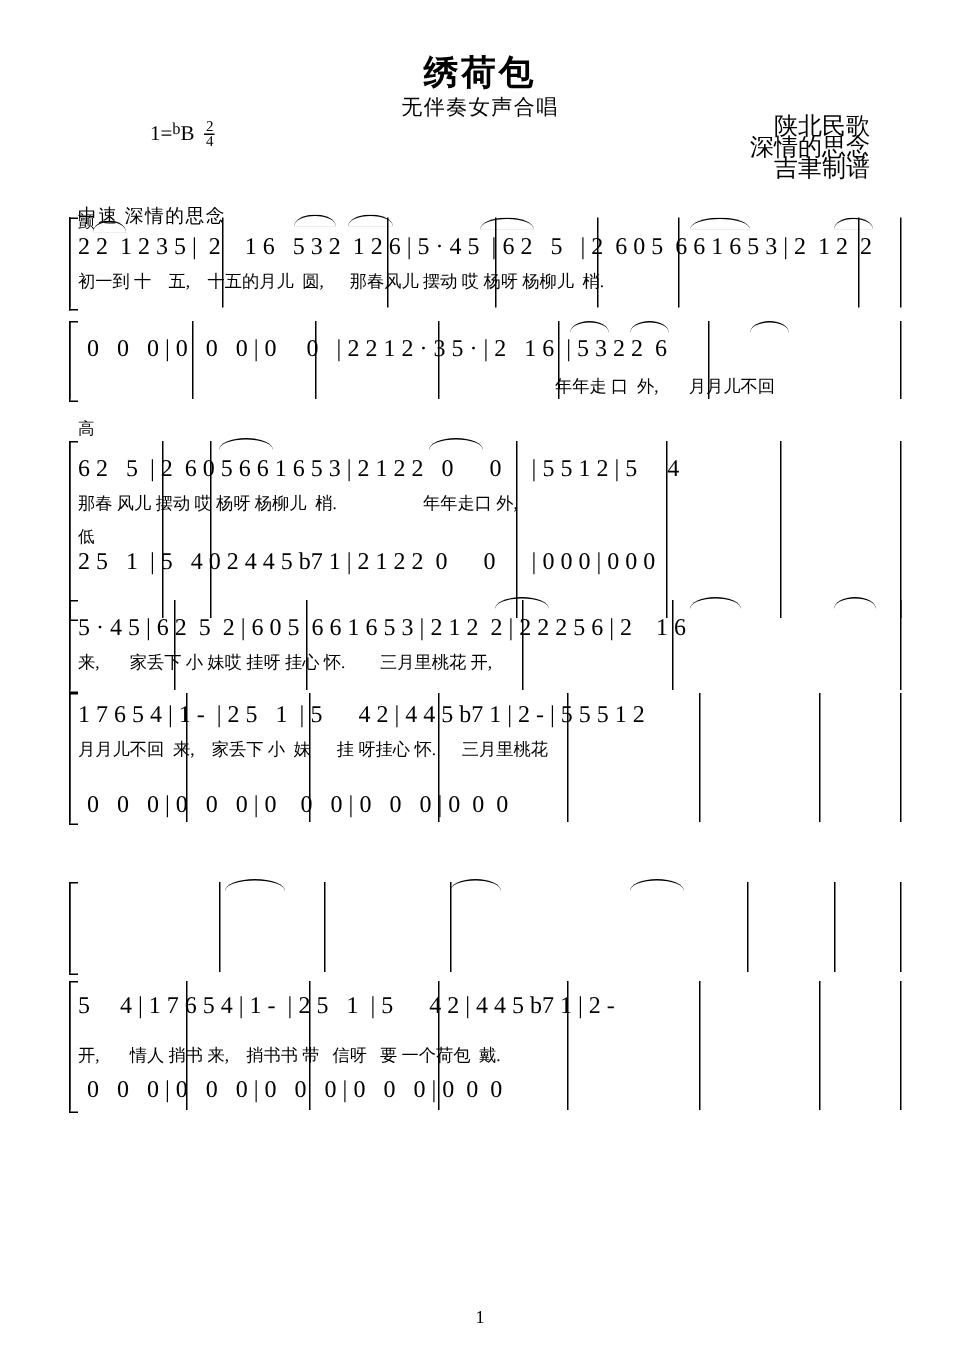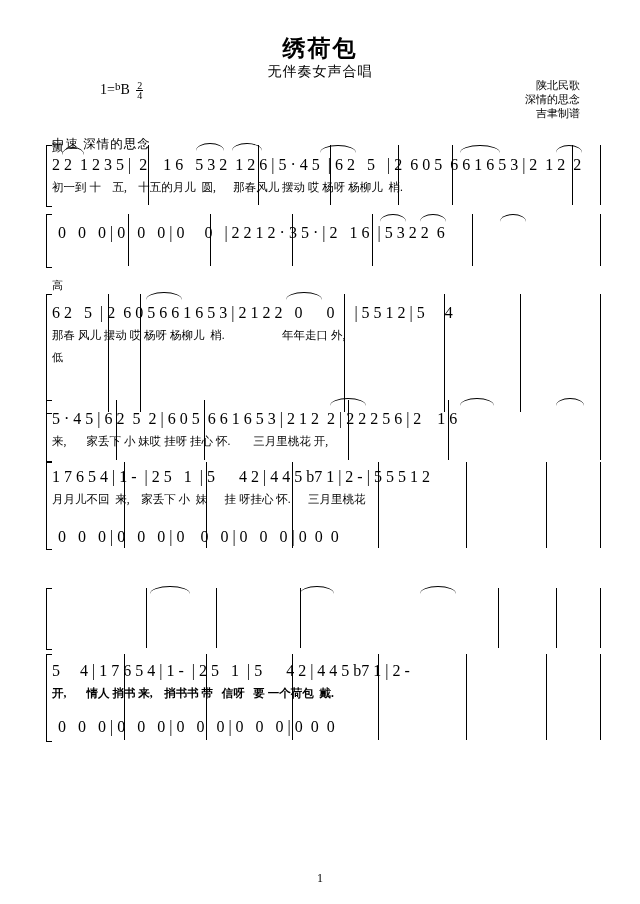--- a/index.html
+++ b/index.html
@@ -50,21 +50,21 @@
     position: absolute;
     top: 63px; left: 0; width: 640px;
     text-align: center;
     font-size: 14px;
     letter-spacing: 1px;
   }
   .credits {
     position: absolute;
     right: 60px; top: 78px;
     text-align: right;
-    font-size: 11px;
+    font-size: 16px;
     line-height: 14px;
   }
   .keysig {
     position: absolute;
     left: 52px; top: 80px;
     font-size: 14px;
     font-family: "Liberation Serif", serif;
     margin-left: 48px;
   }
   .keysig .flat { font-size: 11px; vertical-align: 4px; }
@@ -180,20 +180,21 @@
   </div>
 
   <div class="system" style="top:212px;height:70px;">
     <div class="brace" style="left:46px;top:2px;height:52px;"></div>
 
     <div class="slur" style="left:380px;top:2px;width:26px;"></div>
     <div class="slur" style="left:420px;top:2px;width:26px;"></div>
     <div class="slur" style="left:500px;top:2px;width:26px;"></div>
 
     <div class="notes" style="left:58px;top:12px;width:560px;">0   0   0 | 0   0   0 | 0     0   | 2 2 1 2 · 3 5 · | 2   1 6  | 5 3 2 2  6</div>
+    <div class="lyric" style="left:370px;top:38px;width:250px;">年年走 口  外,       月月儿不回</div>
 
     <div class="barline" style="left:46px;top:2px;height:52px;"></div>
     <div class="barline" style="left:128px;top:2px;height:52px;"></div>
     <div class="barline" style="left:210px;top:2px;height:52px;"></div>
     <div class="barline" style="left:292px;top:2px;height:52px;"></div>
     <div class="barline" style="left:372px;top:2px;height:52px;"></div>
     <div class="barline" style="left:472px;top:2px;height:52px;"></div>
     <div class="barline" style="left:600px;top:2px;height:52px;"></div>
   </div>
 
@@ -202,20 +203,21 @@
 
     <div class="brace" style="left:46px;top:16px;height:118px;"></div>
 
     <div class="slur" style="left:146px;top:14px;width:36px;"></div>
     <div class="slur" style="left:286px;top:14px;width:36px;"></div>
 
     <div class="notes" style="left:52px;top:26px;width:560px;">6 2   5  | 2  6 0 5 6 6 1 6 5 3 | 2 1 2 2   0      0     | 5 5 1 2 | 5     4</div>
     <div class="lyric" style="left:52px;top:50px;width:560px;">那春 风儿 摆动 哎 杨呀 杨柳儿  梢.                    年年走口 外,</div>
 
     <div class="voice-label" style="left:52px;top:72px;">低</div>
+    <div class="notes" style="left:52px;top:88px;width:560px;">2 5   1  | 5   4 0 2 4 4 5 b7 1 | 2 1 2 2  0      0      | 0 0 0 | 0 0 0</div>
 
     <div class="barline" style="left:46px;top:16px;height:118px;"></div>
     <div class="barline" style="left:108px;top:16px;height:118px;"></div>
     <div class="barline" style="left:140px;top:16px;height:118px;"></div>
     <div class="barline" style="left:344px;top:16px;height:118px;"></div>
     <div class="barline" style="left:444px;top:16px;height:118px;"></div>
     <div class="barline" style="left:520px;top:16px;height:118px;"></div>
     <div class="barline" style="left:600px;top:16px;height:118px;"></div>
   </div>
 
@@ -263,21 +265,21 @@
     <div class="barline" style="left:46px;top:0px;height:60px;"></div>
     <div class="barline" style="left:146px;top:0px;height:60px;"></div>
     <div class="barline" style="left:216px;top:0px;height:60px;"></div>
     <div class="barline" style="left:300px;top:0px;height:60px;"></div>
     <div class="barline" style="left:498px;top:0px;height:60px;"></div>
     <div class="barline" style="left:556px;top:0px;height:60px;"></div>
     <div class="barline" style="left:600px;top:0px;height:60px;"></div>
 
     <div class="brace" style="left:46px;top:66px;height:86px;"></div>
     <div class="notes" style="left:52px;top:74px;width:560px;">5     4 | 1 7 6 5 4 | 1 -  | 2 5   1  | 5      4 2 | 4 4 5 b7 1 | 2 -</div>
-    <div class="lyric" style="left:52px;top:98px;width:560px;font-weight:bold;">开,       情人 捎书 来,    捎书书 带   信呀   要 一个荷包  戴.</div>
+    <div class="lyric" style="left:52px;top:108px;width:560px;">开,       情人 捎书 来,    捎书书 带   信呀   要 一个荷包  戴.</div>
 
     <div class="notes" style="left:58px;top:130px;width:560px;">0   0   0 | 0   0   0 | 0   0   0 | 0   0   0 | 0  0  0</div>
 
     <div class="barline" style="left:46px;top:66px;height:86px;"></div>
     <div class="barline" style="left:124px;top:66px;height:86px;"></div>
     <div class="barline" style="left:206px;top:66px;height:86px;"></div>
     <div class="barline" style="left:292px;top:66px;height:86px;"></div>
     <div class="barline" style="left:378px;top:66px;height:86px;"></div>
     <div class="barline" style="left:466px;top:66px;height:86px;"></div>
     <div class="barline" style="left:546px;top:66px;height:86px;"></div>

